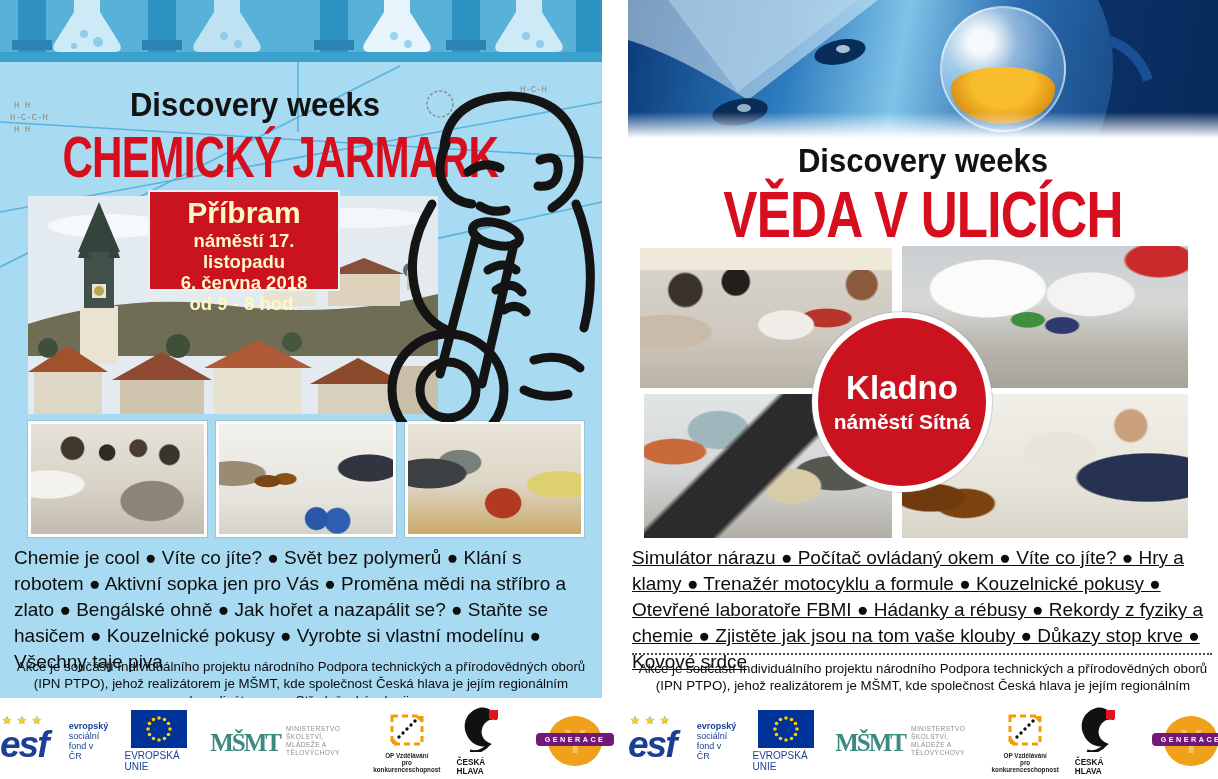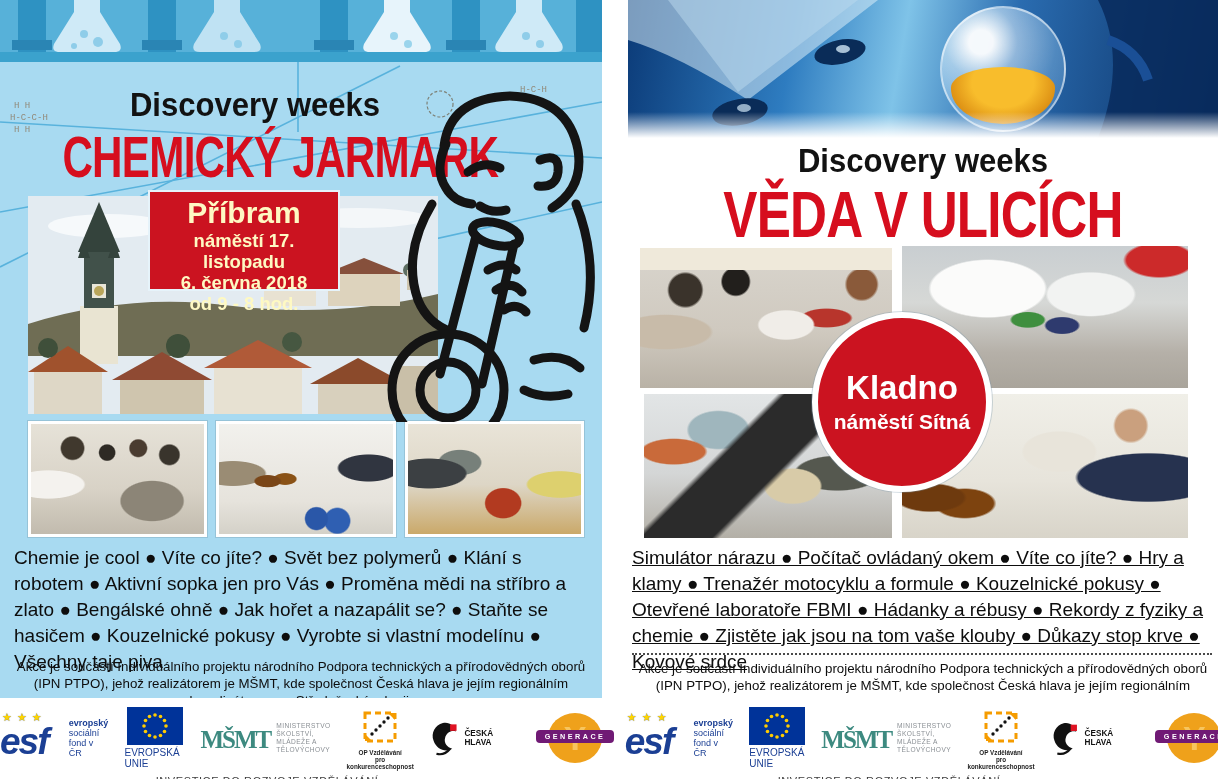--- a/index.html
+++ b/index.html
@@ -141,21 +141,21 @@
   .eu{flex-direction:column;gap:2px;}
   .eu-caption{font-size:10px;font-weight:normal;color:#1b3f94;}
   .msmt{gap:6px;align-items:flex-end;}
   .msmt-mark{font-size:25px;font-weight:bold;color:#3d8a80;letter-spacing:-2px;
       font-family:"Liberation Serif",serif;}
   .msmt-caption{font-size:6.6px;line-height:8px;color:#8a8f94;letter-spacing:.4px;}
   .msmt-caption span{display:block;}
   .opvk{flex-direction:column;gap:1px;}
   .opvk-caption{font-size:6.3px;line-height:7px;font-weight:bold;color:#222;text-align:center;}
   .opvk-caption span{display:block;}
-  .hlava{flex-direction:row;gap:6px;}
+  .hlava{flex-direction:column;gap:6px;}
   .hlava-caption{font-size:8.2px;font-weight:bold;color:#111;}
   .generace{margin-left:26px;}
   .gen-circle{position:relative;width:54px;height:50px;border-radius:50%;background:#efa11b;
       display:flex;align-items:center;justify-content:center;
       color:#f7c55e;font-size:34px;font-weight:bold;}
   .gen-band{position:absolute;left:-12px;right:-12px;top:17px;height:13px;background:#701a75;
       border-radius:4px;color:#fff;font-size:7.2px;font-weight:bold;letter-spacing:2.5px;
       display:flex;align-items:center;justify-content:center;font-style:normal;}
   .investice{text-align:center;font-size:11px;color:#3d3d3d;letter-spacing:.6px;margin-top:5px;
       transform:translateX(-34px);}

